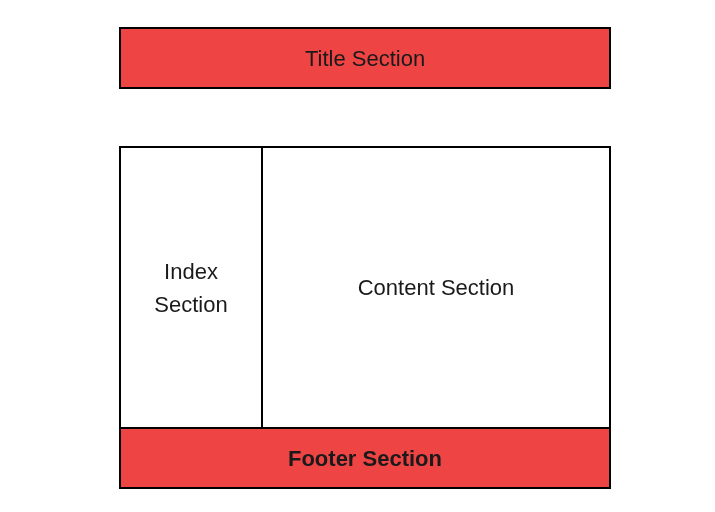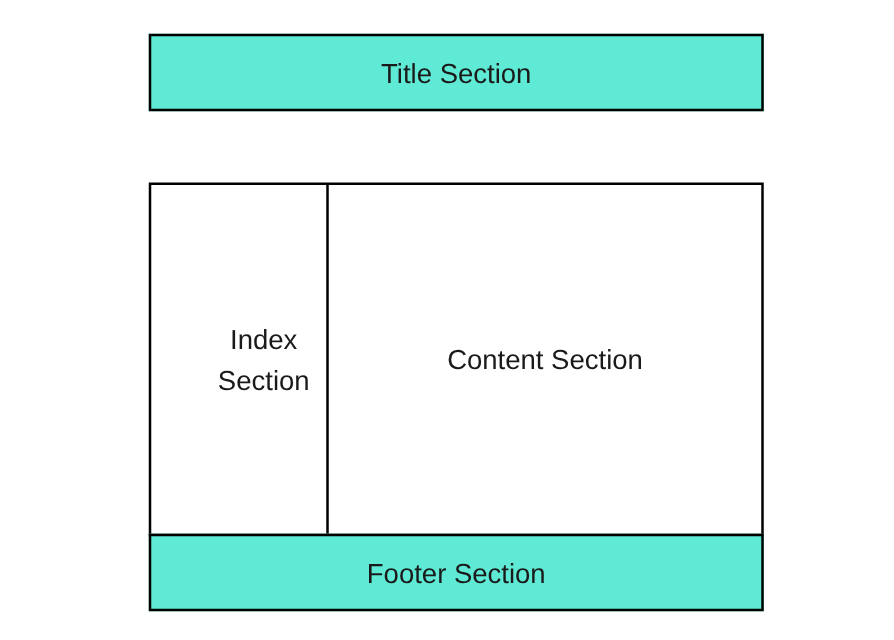--- a/index.html
+++ b/index.html
@@ -21,21 +21,21 @@
     left: 119px;
     top: 27px;
     width: 492px;
     height: 462px;
   }
   .box {
     position: absolute;
     left: 0;
     width: 492px;
     border: 2px solid #000000;
-    background: #5eead4;
+    background: #ef4444;
     display: flex;
     align-items: center;
     justify-content: center;
   }
   .label {
     font-size: 22px;
     line-height: 1.5;
     color: #1a1a1a;
     text-align: center;
     white-space: nowrap;
@@ -50,33 +50,33 @@
     height: 283px;
     border: 2px solid #000000;
     background: #ffffff;
     display: flex;
   }
   .index-cell {
     width: 142px;
     border-right: 2px solid #000000;
     display: flex;
     align-items: center;
-    justify-content: flex-end;
+    justify-content: center;
   }
   .content-cell {
     flex: 1;
     display: flex;
     align-items: center;
     justify-content: center;
   }
   .index-cell .label {
     width: 100px;          
     white-space: normal;
   }
-  .footer-box { top: 400px; height: 62px; }
+  .footer-box { top: 400px; height: 62px; font-weight: bold; }
 </style>
 </head>
 <body>
 
 <div class="canvas">
   <div class="wireframe">
 
     <div class="box title-box">
       <span class="label">Title Section</span>
     </div>

